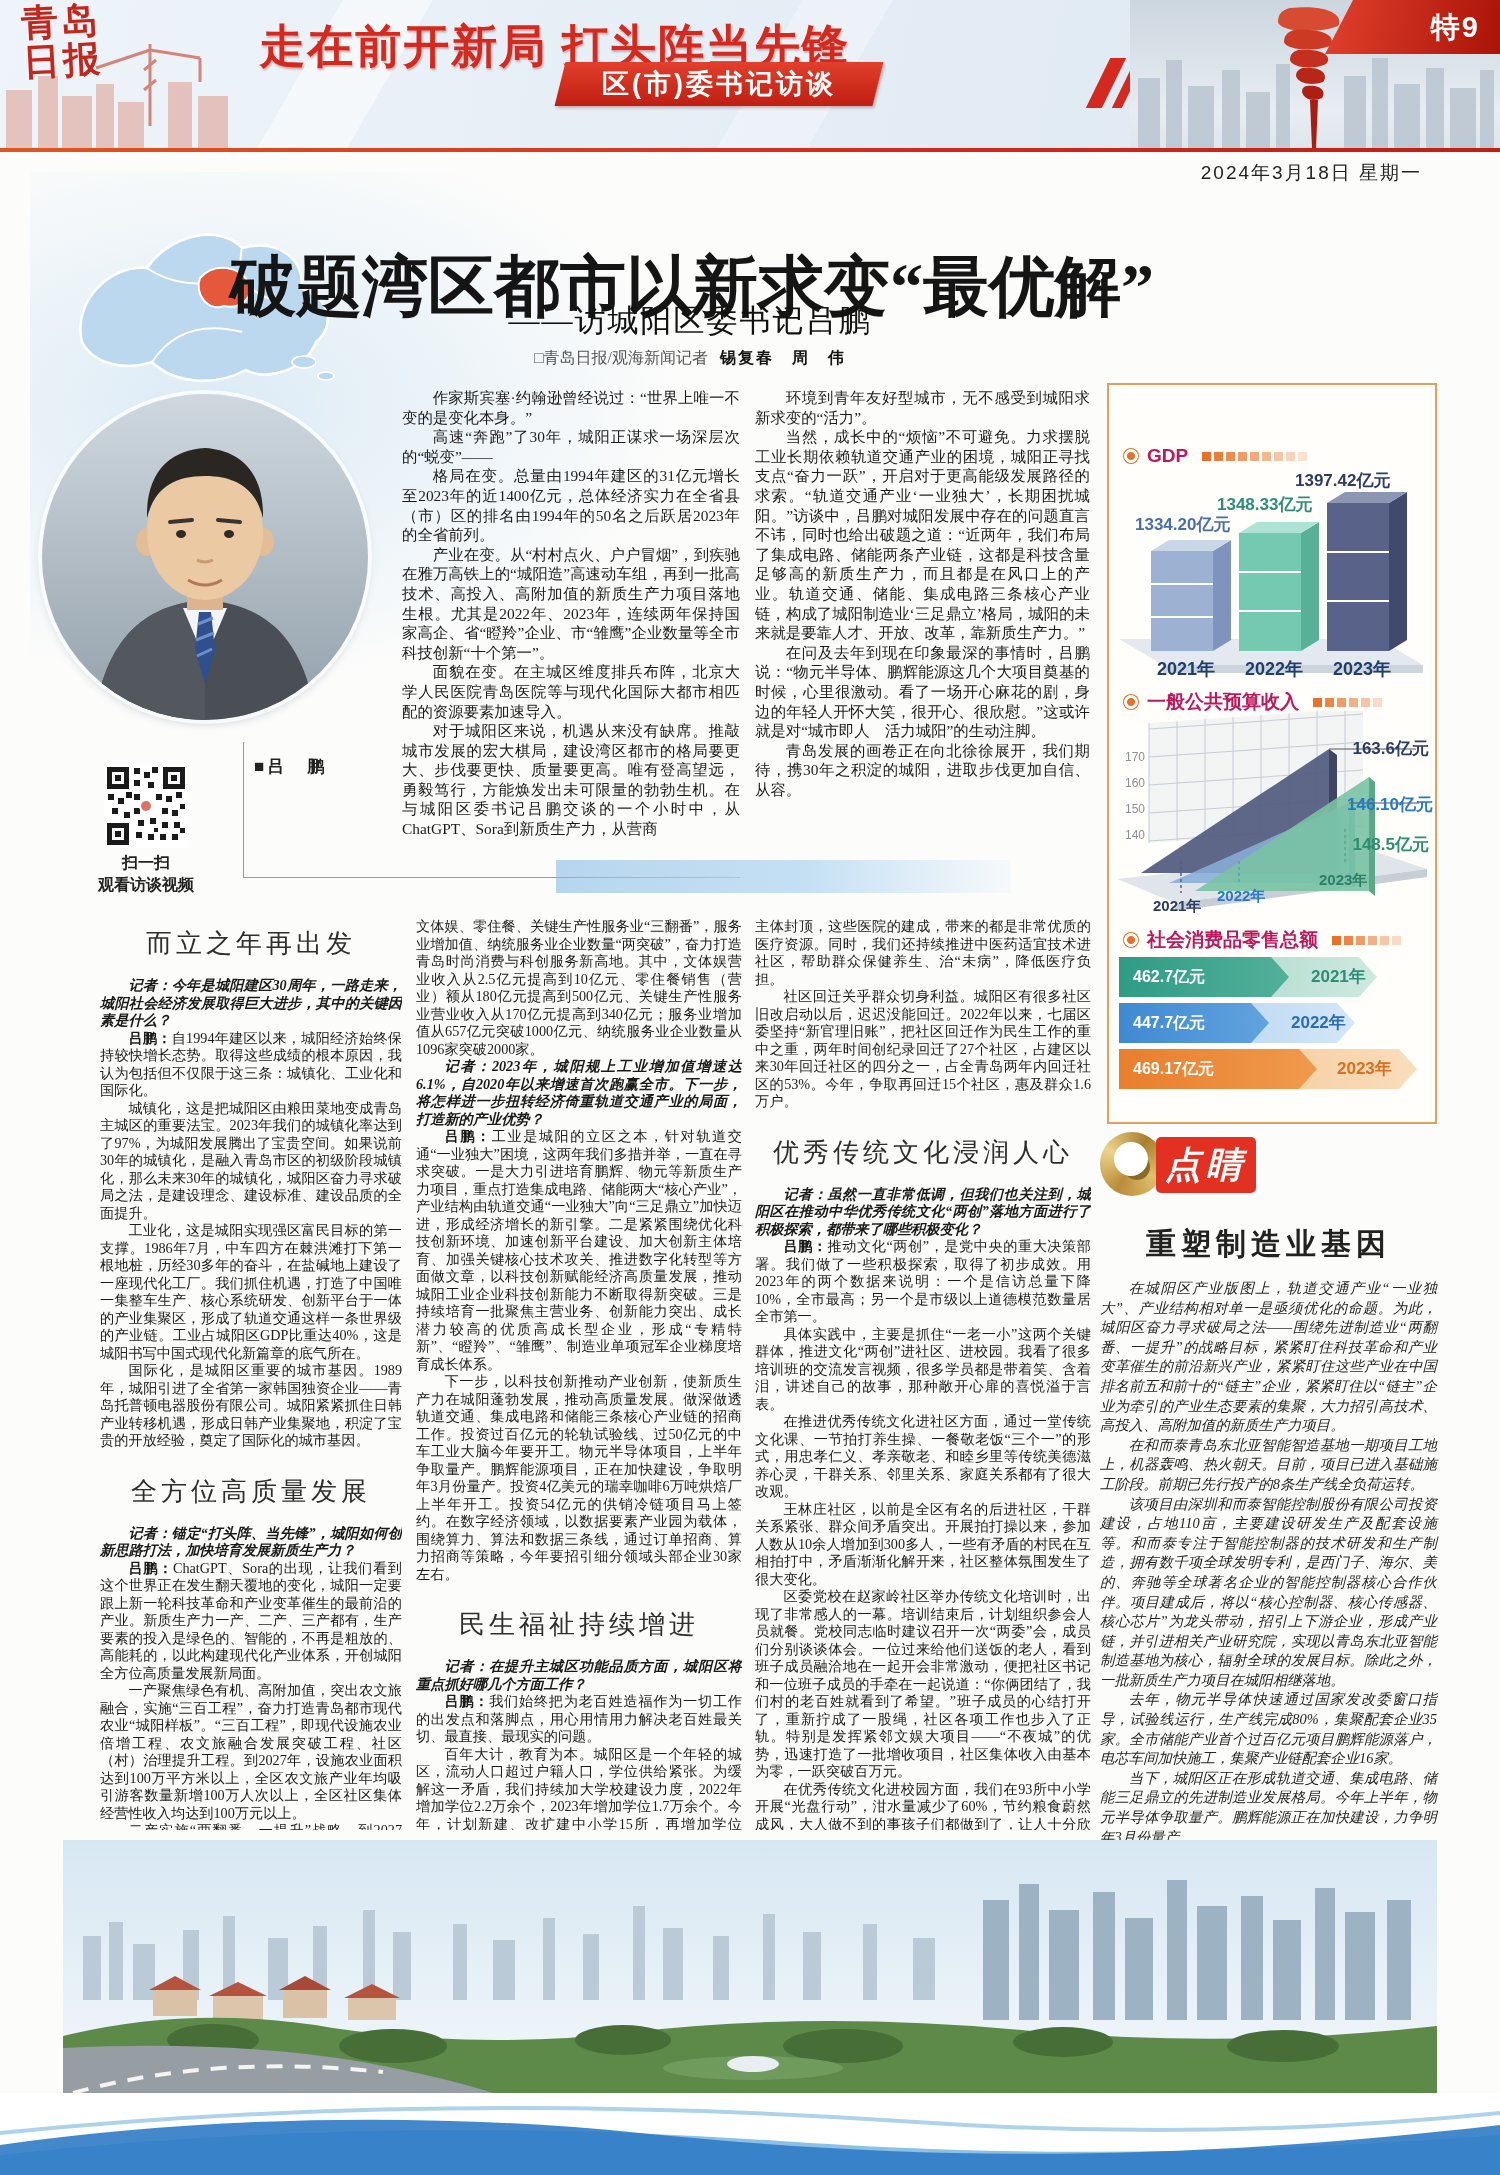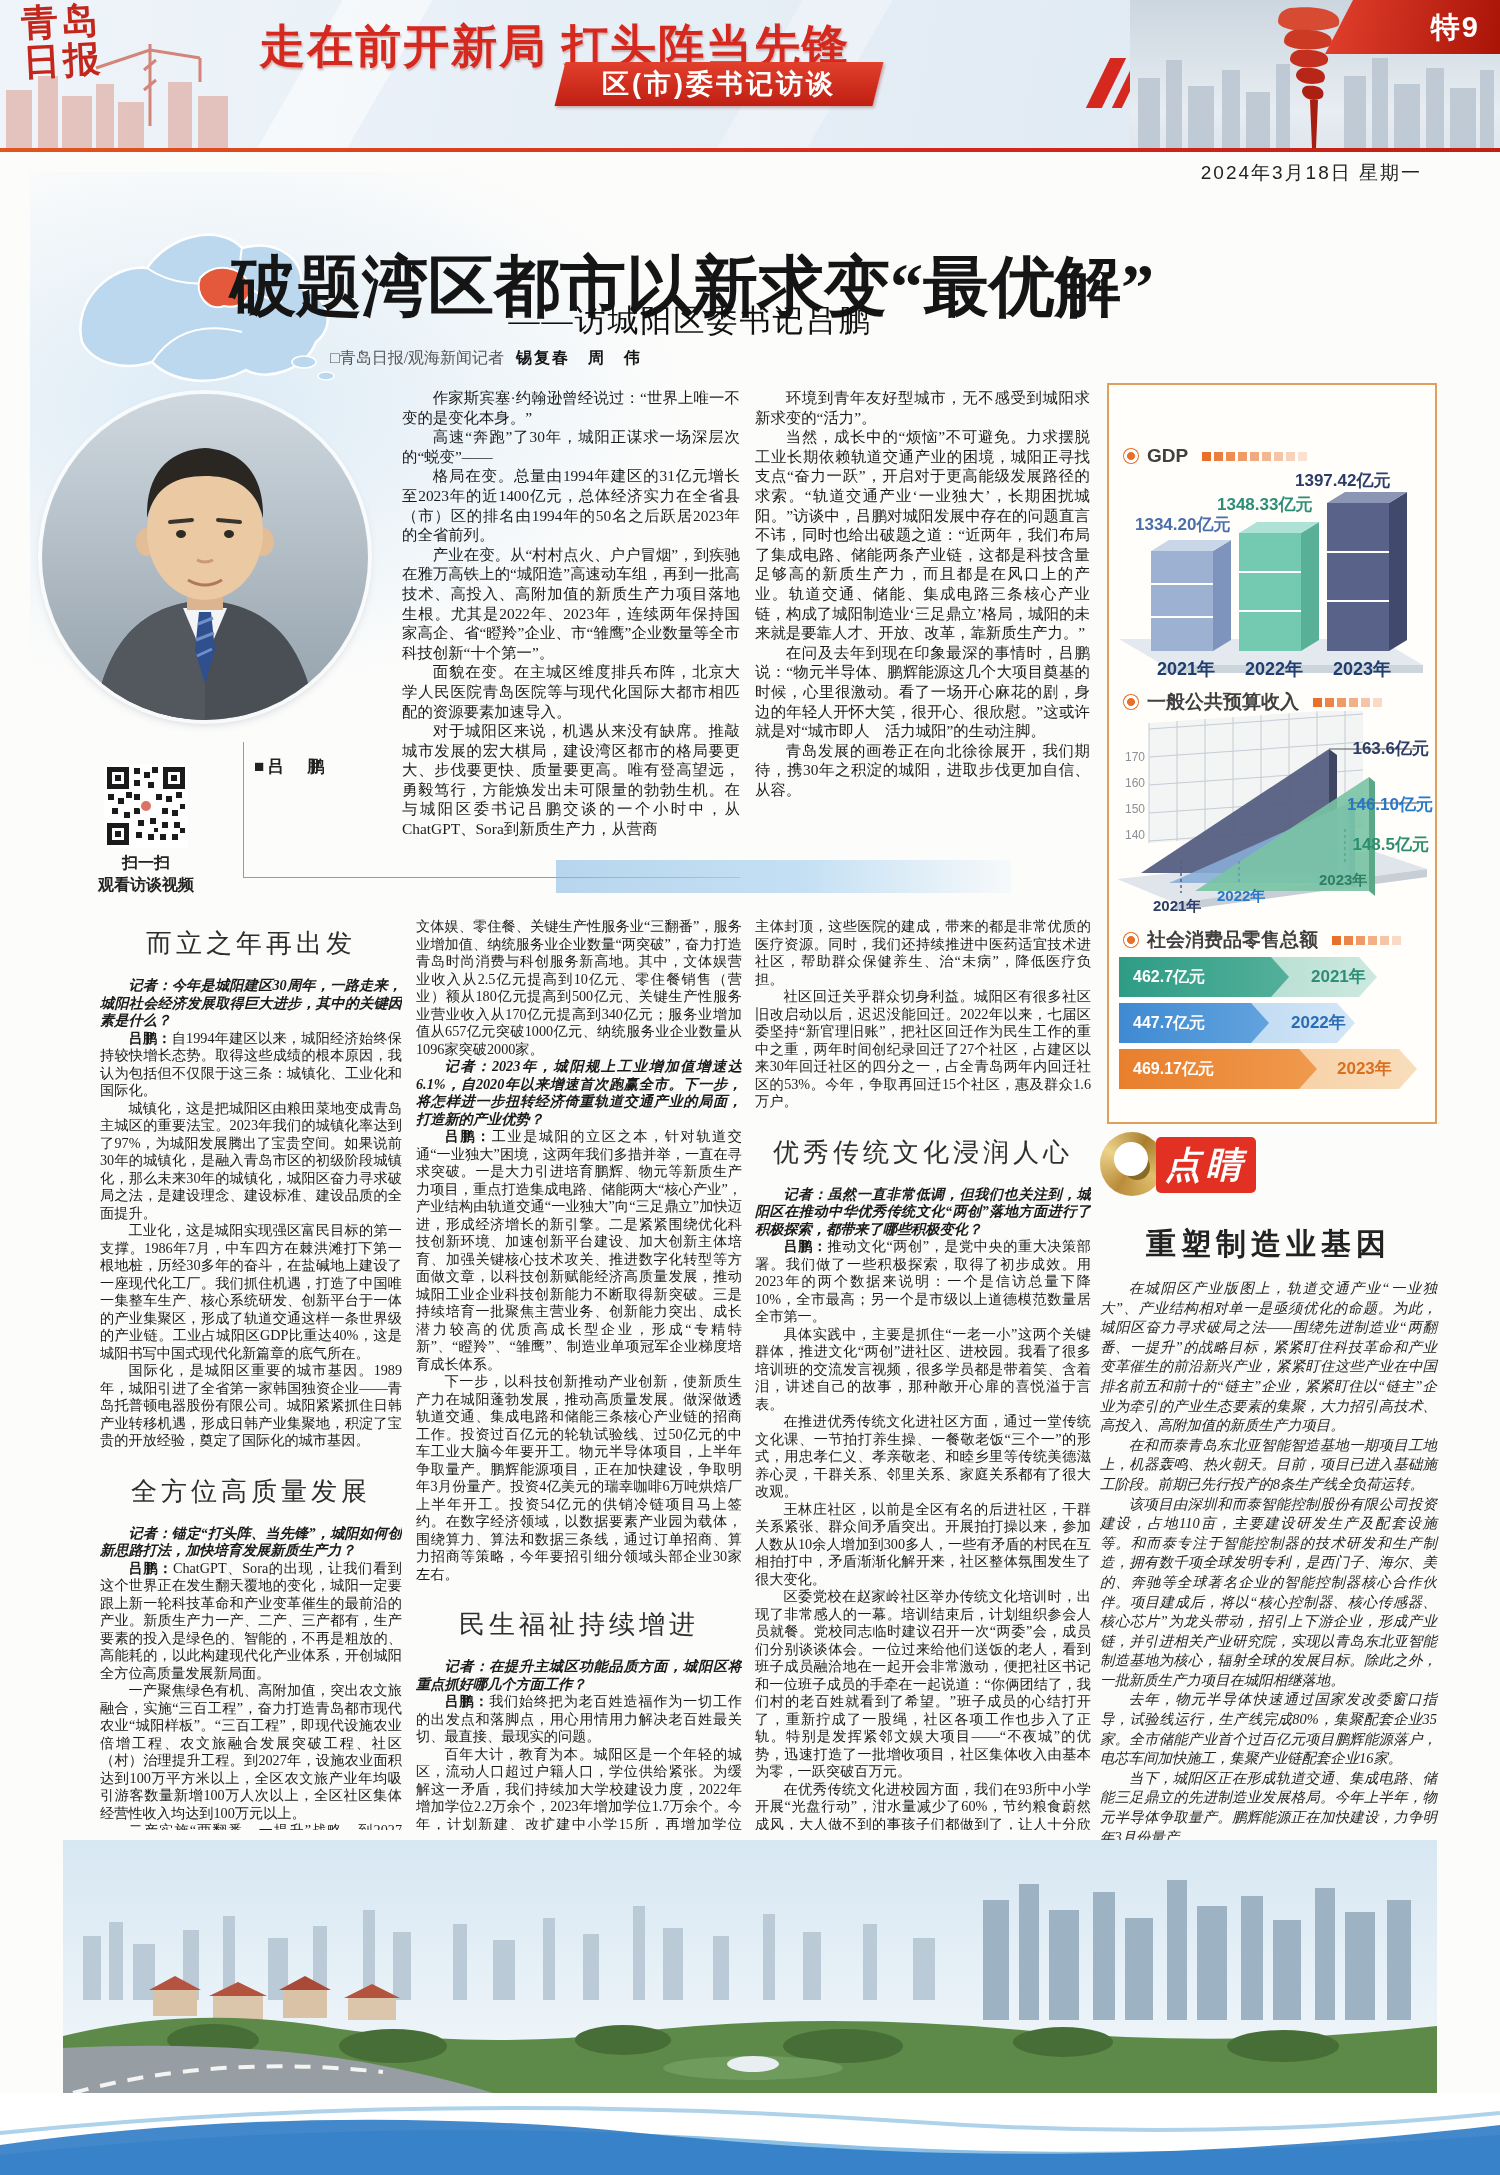--- a/index.html
+++ b/index.html
@@ -32,21 +32,21 @@
   .dateline{position:absolute;right:78px;top:160px;font-family:"Liberation Sans",sans-serif;
     font-size:19px;color:#222;letter-spacing:2px;}
   
   .intro-wash{position:absolute;left:30px;top:172px;width:1080px;height:730px;
     background:radial-gradient(62% 55% at 17% 32%,#dcebf6 0%,rgba(255,255,255,0) 70%);}
   .map-svg{position:absolute;left:52px;top:192px;width:292px;height:200px;}
   .headline{position:absolute;left:230px;top:198px;width:1200px;text-align:left;white-space:nowrap;
     font-weight:900;font-size:66px;letter-spacing:0;color:#151515;}
   .subhead{position:absolute;left:330px;top:300px;width:720px;text-align:center;
     font-size:31px;color:#111;letter-spacing:2px;}
-  .byline{position:absolute;left:330px;top:348px;width:720px;text-align:left;font-size:16px;color:#555;}
+  .byline{position:absolute;left:330px;top:348px;width:720px;text-align:center;font-size:16px;color:#555;}
   .byline b{color:#151515;margin-left:8px;letter-spacing:2px;}
   .portrait{position:absolute;left:42px;top:394px;width:326px;height:326px;border-radius:50%;
     overflow:hidden;box-shadow:0 0 0 4px rgba(255,255,255,.8),0 4px 10px rgba(60,80,100,.25);}
   .name-label{position:absolute;left:254px;top:755px;font-size:17px;font-weight:700;color:#222;letter-spacing:3px;}
   .vrule{position:absolute;left:243px;top:742px;width:1px;height:136px;background:#9a9a9a;}
   .hrule{position:absolute;left:243px;top:877px;width:497px;height:1px;background:#9a9a9a;}
   .qr{position:absolute;left:104px;top:764px;width:84px;height:84px;background:#fff;}
   .qr-caption{position:absolute;left:66px;top:852px;width:160px;text-align:center;
     font-weight:700;font-size:16px;line-height:22px;color:#222;}
   .intro-col p{font-size:15.4px;line-height:19.6px;text-align:justify;text-indent:2em;margin:0;color:#1c1c1c;}
@@ -71,21 +71,21 @@
     border:2px solid #dfa05e;background:#fffefa;}
   .ribbon{position:absolute;left:50%;top:-27px;transform:translateX(-50%);width:258px;height:54px;
     background:linear-gradient(180deg,#f7b043,#e2571f 62%,#c8430f);border-radius:9px;
     color:#fff;font-family:"Liberation Sans",sans-serif;font-weight:700;font-size:28px;
     text-align:center;line-height:54px;letter-spacing:3px;
     text-shadow:0 2px 3px rgba(90,20,0,.55);box-shadow:0 3px 5px rgba(150,60,10,.35);}
   .ribbon:before,.ribbon:after{content:"";position:absolute;top:8px;width:18px;height:42px;background:#a53410;z-index:-1;}
   .ribbon:before{left:-12px;transform:skewY(-16deg);}
   .ribbon:after{right:-12px;transform:skewY(16deg);}
   .ind-header{position:absolute;left:14px;display:flex;align-items:center;gap:8px;
-    font-family:"Liberation Sans",sans-serif;font-weight:700;font-size:19px;color:#404040;}
+    font-family:"Liberation Sans",sans-serif;font-weight:700;font-size:19px;color:#be185d;}
   .bullet{width:16px;height:16px;border-radius:50%;flex:none;
     background:radial-gradient(circle,#e8702a 32%,#fff 38%,#fff 58%,#e8702a 64%,#e8702a 100%);}
   .sq-strip{display:flex;gap:3px;margin-left:6px;}
   .sq-strip i{width:9px;height:9px;background:#e8702a;}
   .gdp-chart{position:absolute;left:2px;top:96px;width:322px;height:196px;}
   .val{position:absolute;font-family:"Liberation Sans",sans-serif;font-weight:700;font-size:17px;white-space:nowrap;}
   .year-lab{position:absolute;width:74px;text-align:center;font-family:"Liberation Sans",sans-serif;
     font-weight:700;font-size:18px;color:#1f3d6e;}
   .budget-chart{position:absolute;left:2px;top:326px;width:322px;height:204px;}
   .arrow-row{position:absolute;left:10px;height:40px;}

